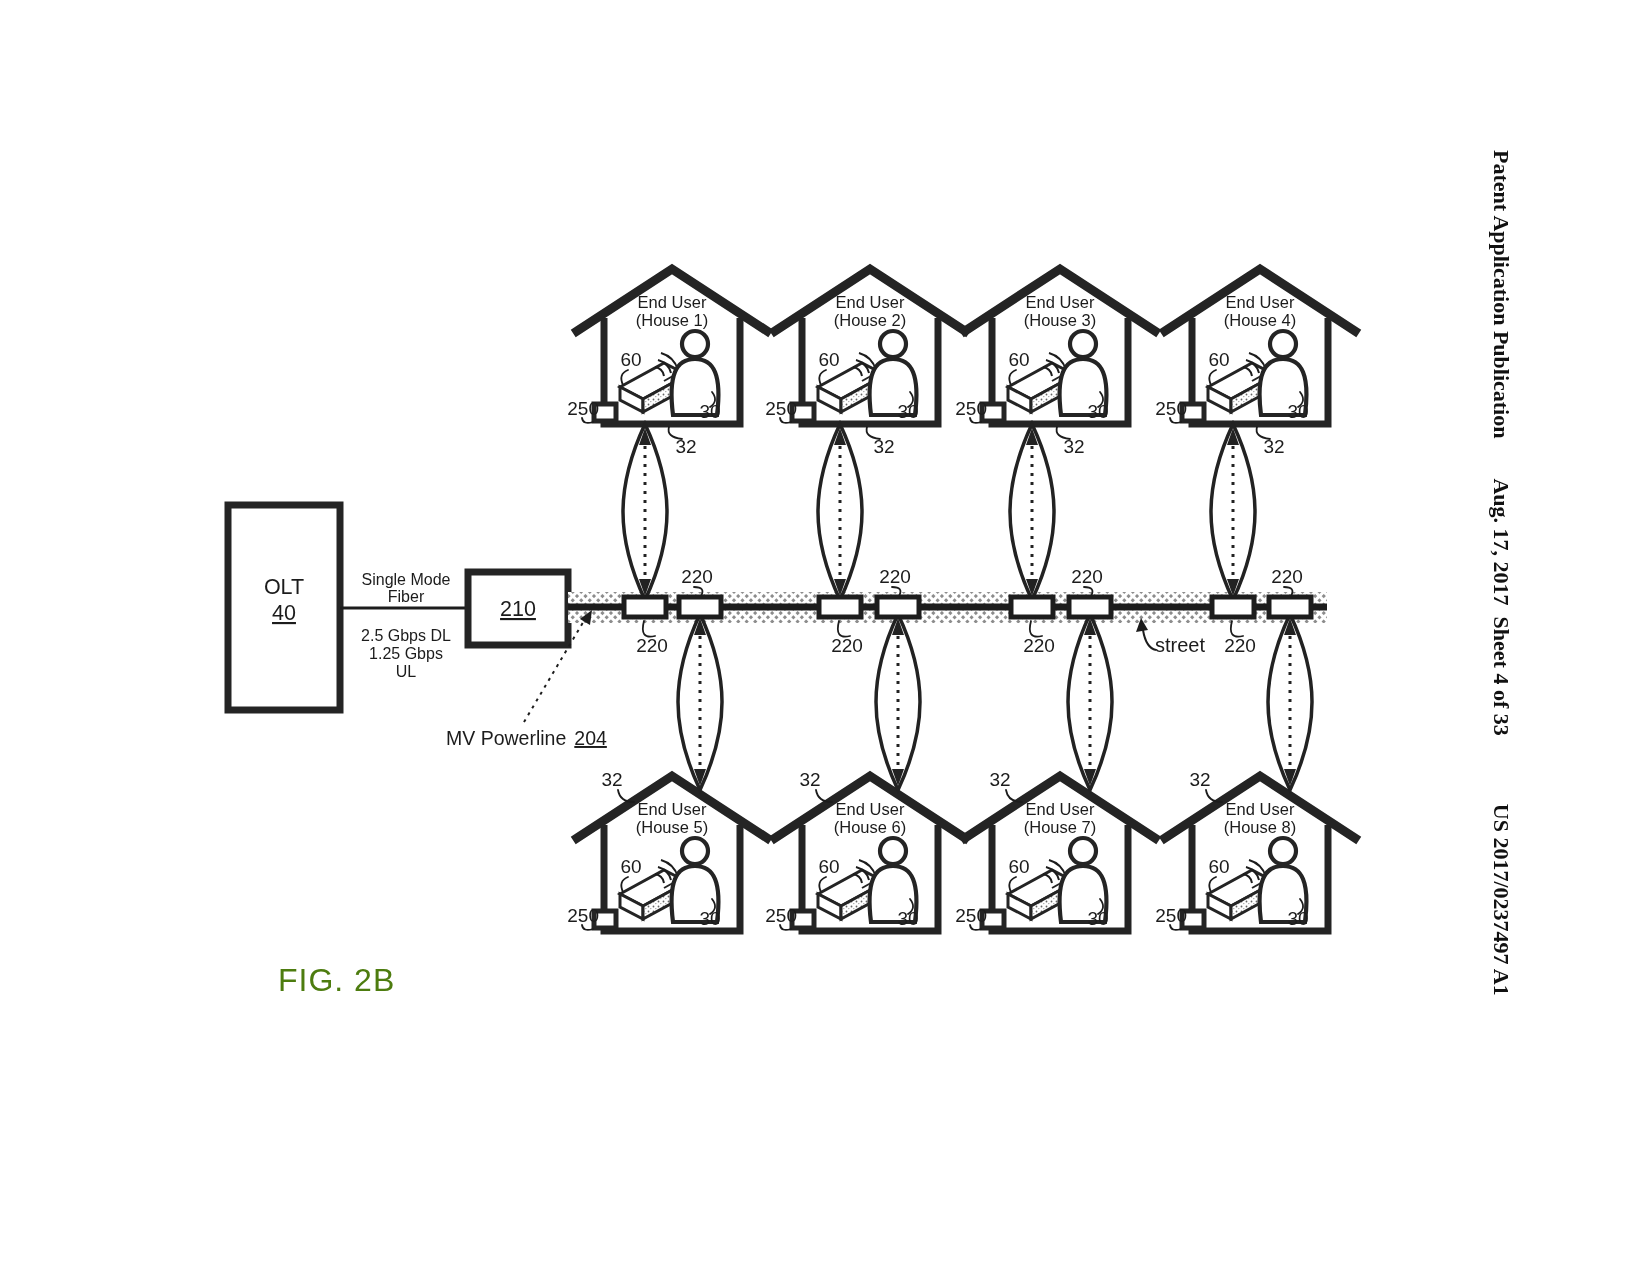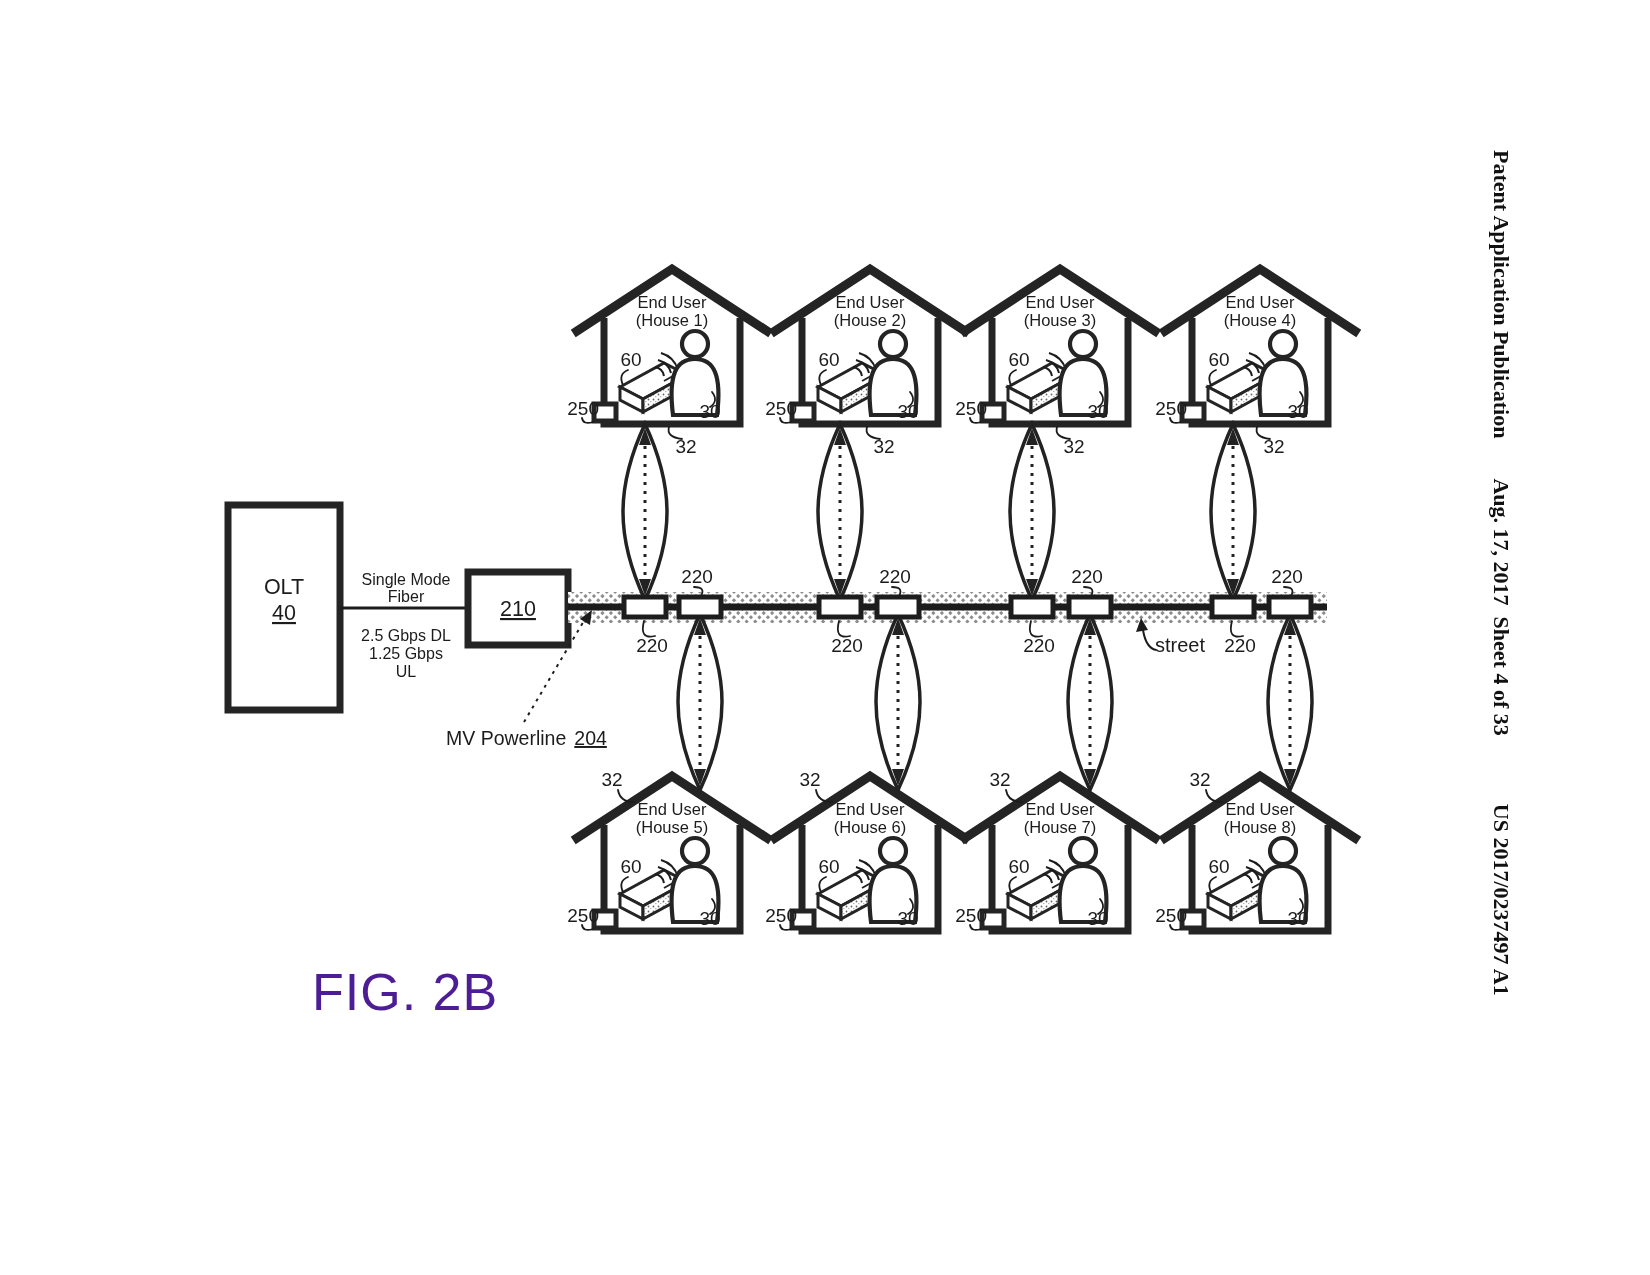--- a/index.html
+++ b/index.html
@@ -4,22 +4,22 @@
 <style>
   html,body{margin:0;padding:0;background:#fff;}
   body{width:1650px;height:1275px;position:relative;overflow:hidden;
        font-family:"Liberation Sans",sans-serif;color:#1c1c1c;}
   .vheader{position:absolute;top:150px;left:1514px;width:880px;
            transform:rotate(90deg);transform-origin:0 0;
            font-family:"Liberation Serif",serif;font-weight:bold;font-size:22px;
            color:#111;display:flex;white-space:pre;}
   .vheader .h2{margin-left:40px}
   .vheader .h3{margin-left:68px}
-  .figlabel{position:absolute;left:278px;top:962px;font-size:52px;
-            letter-spacing:1px;color:#4c1d95;margin-left:34px;}
+  .figlabel{position:absolute;left:278px;top:962px;font-size:32px;
+            letter-spacing:1px;color:#4d7c0f;}
   svg{position:absolute;left:0;top:0;}
   svg text{fill:#1c1c1c;font-family:"Liberation Sans",sans-serif;}
   .t-sm{font-size:16.5px;text-anchor:middle;}
   .t-ref{font-size:19px;text-anchor:middle;}
   .t-end{text-anchor:end;}
   .t-box{font-size:21.5px;text-anchor:middle;}
   .t-lbl{font-size:16px;text-anchor:middle;}
   .t-mv{font-size:19.5px;}
   .t-street{font-size:20px;}
   .u{text-decoration:underline;}

